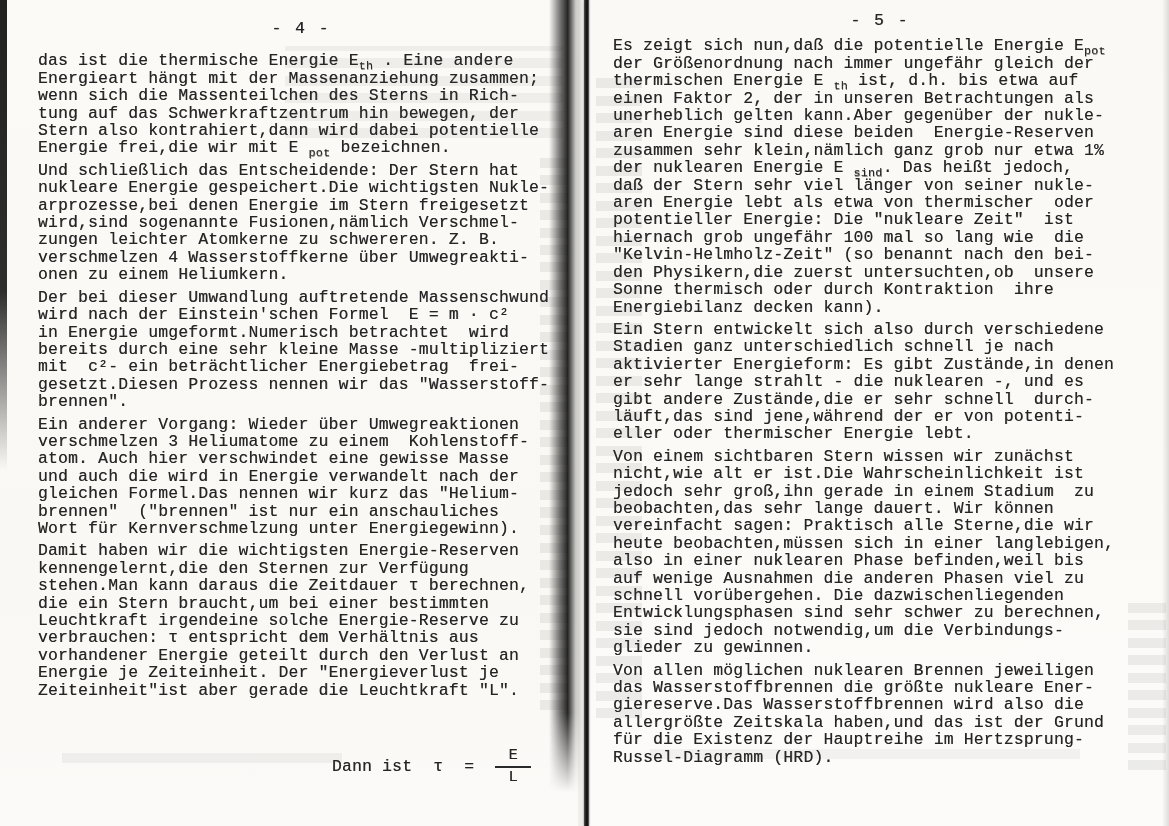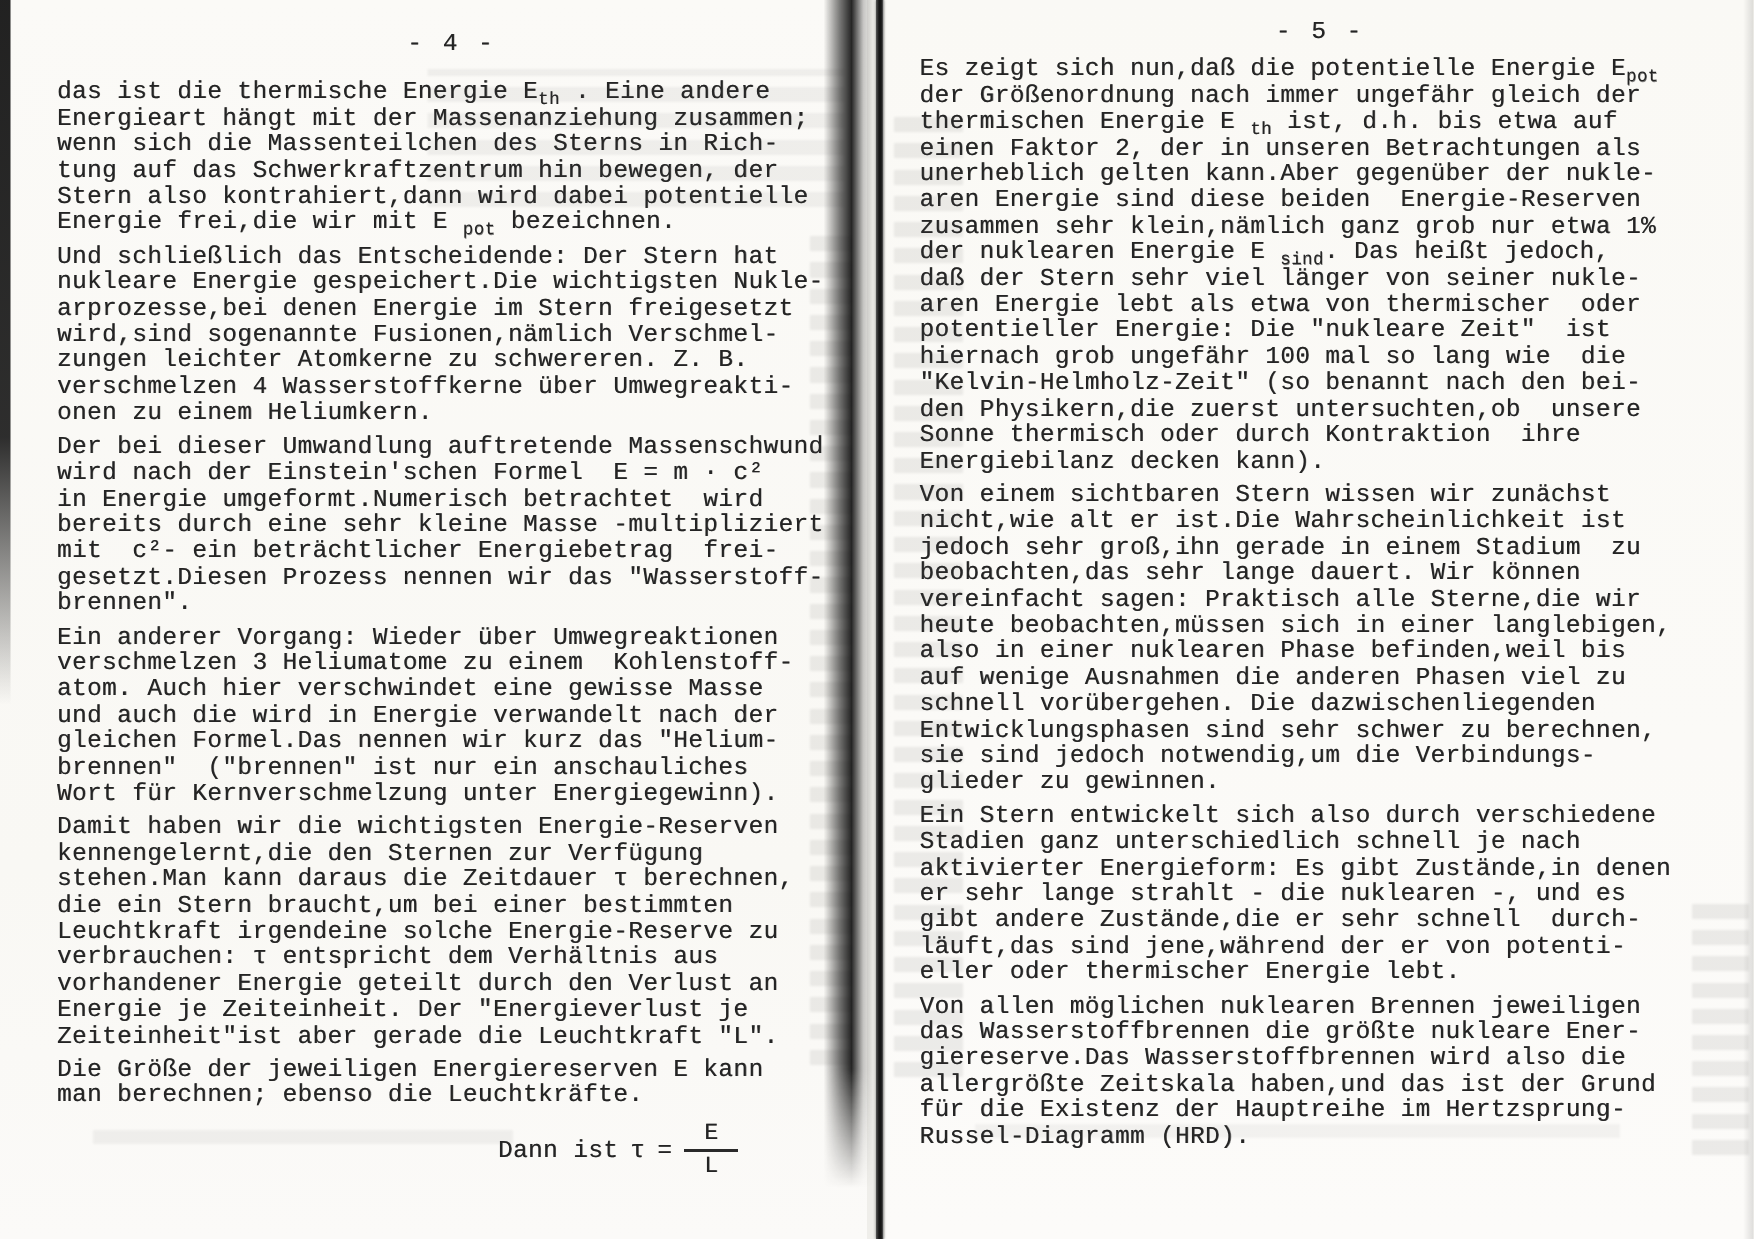--- a/index.html
+++ b/index.html
@@ -19,21 +19,21 @@
     font-size:16.3px;line-height:17.4px;letter-spacing:0.25px;
     white-space:pre-wrap;
     text-shadow:0.35px 0.3px 0.35px rgba(30,30,30,0.55);
   }
   .col .pageno{
     text-align:center;margin:0 0 15px 0;letter-spacing:2px;
   }
   sub{font-size:0.72em;line-height:0;}
   
   .formula{
-    position:absolute;left:332px;top:748px;display:flex;align-items:center;gap:8px;
+    position:absolute;left:332px;top:748px;display:flex;align-items:center;gap:21px;
     color:#242424;font-size:16.3px;letter-spacing:0.25px;
     text-shadow:0.35px 0.3px 0.35px rgba(30,30,30,0.55);
   }
   .frac{display:inline-flex;flex-direction:column;align-items:center;line-height:1;}
   .frac .bar{width:36px;height:2px;background:#2a2a2a;margin:2px 0;}
   .frac .num,.frac .den{font-size:15.5px;}
   
   .spine-shadow{
     position:absolute;left:549px;top:0;width:34px;height:792px;
     background:linear-gradient(90deg,rgba(0,0,0,0) 0%,rgba(25,25,25,0.55) 30%,rgba(8,8,8,0.88) 55%,rgba(40,40,40,0.25) 78%,rgba(0,0,0,0) 100%);
@@ -95,22 +95,20 @@
 Wort für Kernverschmelzung unter Energiegewinn).</p>
     <p>Damit haben wir die wichtigsten Energie-Reserven
 kennengelernt,die den Sternen zur Verfügung
 stehen.Man kann daraus die Zeitdauer τ berechnen,
 die ein Stern braucht,um bei einer bestimmten
 Leuchtkraft irgendeine solche Energie-Reserve zu
 verbrauchen: τ entspricht dem Verhältnis aus
 vorhandener Energie geteilt durch den Verlust an
 Energie je Zeiteinheit. Der "Energieverlust je
 Zeiteinheit"ist aber gerade die Leuchtkraft "L".</p>
-    <p>Die Größe der jeweiligen Energiereserven E kann
-man berechnen; ebenso die Leuchtkräfte.</p>
   </div>
 
   <div class="formula">
     <span>Dann ist</span>
     <span>τ</span>
     <span>=</span>
     <span class="frac">
       <span class="num">E</span>
       <span class="bar"></span>
       <span class="den">L</span>
@@ -134,39 +132,39 @@
 zusammen sehr klein,nämlich ganz grob nur etwa 1%
 der nuklearen Energie E <sub>sind</sub>. Das heißt jedoch,
 daß der Stern sehr viel länger von seiner nukle-
 aren Energie lebt als etwa von thermischer  oder
 potentieller Energie: Die "nukleare Zeit"  ist
 hiernach grob ungefähr 100 mal so lang wie  die
 "Kelvin-Helmholz-Zeit" (so benannt nach den bei-
 den Physikern,die zuerst untersuchten,ob  unsere
 Sonne thermisch oder durch Kontraktion  ihre
 Energiebilanz decken kann).</p>
+    <p>Ein Stern entwickelt sich also durch verschiedene
+Stadien ganz unterschiedlich schnell je nach
+aktivierter Energieform: Es gibt Zustände,in denen
+er sehr lange strahlt - die nuklearen -, und es
+gibt andere Zustände,die er sehr schnell  durch-
+läuft,das sind jene,während der er von potenti-
+eller oder thermischer Energie lebt.</p>
     <p>Von einem sichtbaren Stern wissen wir zunächst
 nicht,wie alt er ist.Die Wahrscheinlichkeit ist
 jedoch sehr groß,ihn gerade in einem Stadium  zu
 beobachten,das sehr lange dauert. Wir können
 vereinfacht sagen: Praktisch alle Sterne,die wir
 heute beobachten,müssen sich in einer langlebigen,
 also in einer nuklearen Phase befinden,weil bis
 auf wenige Ausnahmen die anderen Phasen viel zu
 schnell vorübergehen. Die dazwischenliegenden
 Entwicklungsphasen sind sehr schwer zu berechnen,
 sie sind jedoch notwendig,um die Verbindungs-
 glieder zu gewinnen.</p>
-    <p>Ein Stern entwickelt sich also durch verschiedene
-Stadien ganz unterschiedlich schnell je nach
-aktivierter Energieform: Es gibt Zustände,in denen
-er sehr lange strahlt - die nuklearen -, und es
-gibt andere Zustände,die er sehr schnell  durch-
-läuft,das sind jene,während der er von potenti-
-eller oder thermischer Energie lebt.</p>
     <p>Von allen möglichen nuklearen Brennen jeweiligen
 das Wasserstoffbrennen die größte nukleare Ener-
 giereserve.Das Wasserstoffbrennen wird also die
 allergrößte Zeitskala haben,und das ist der Grund
 für die Existenz der Hauptreihe im Hertzsprung-
 Russel-Diagramm (HRD).</p>
   </div>
 
   <div class="ghost" style="left:6px;top:78px;width:46px;height:640px;opacity:0.10;"></div>
   <div class="ghost" style="left:538px;top:598px;width:38px;height:172px;opacity:0.10;"></div>

